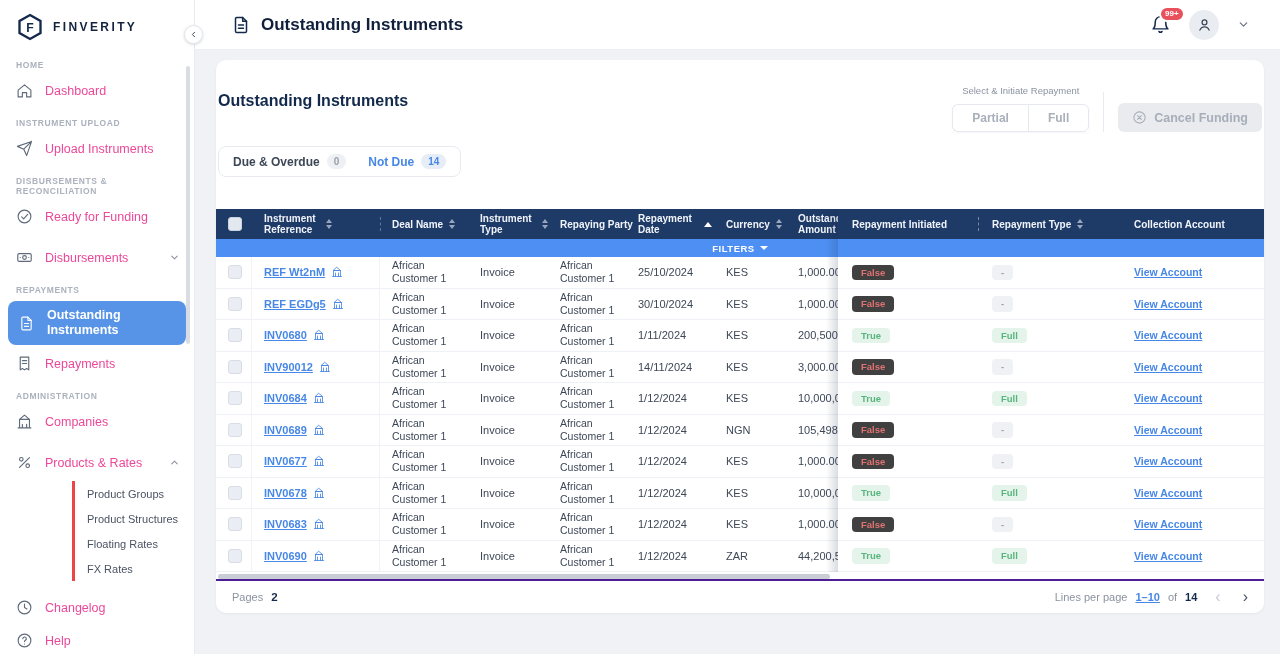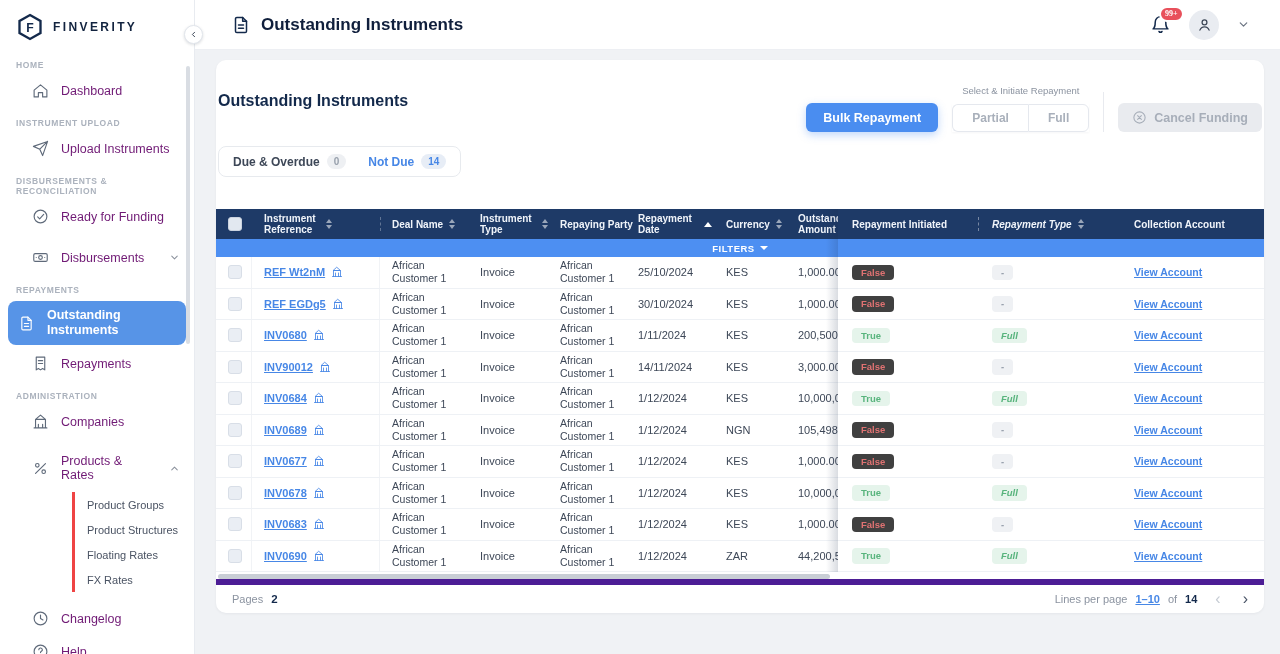--- a/index.html
+++ b/index.html
@@ -9,37 +9,37 @@
   a { text-decoration: none; }
 
   
   .sidebar { position: absolute; left: 0; top: 0; width: 195px; height: 654px; background: #fff; border-right: 1px solid #e8ebf0; display: flex; flex-direction: column; z-index: 20; }
   .logo-row { display: flex; align-items: center; gap: 9px; padding: 13px 14px 8px 16px; }
   .logo-hex { width: 28px; height: 28px; flex: none; }
   .brand { font-size: 12px; font-weight: 700; letter-spacing: 2.4px; color: #12233f; }
   .collapse-btn { position: absolute; left: 184px; top: 25px; width: 19px; height: 19px; border-radius: 50%; background: #fff; border: 1px solid #e2e6ec; box-shadow: 0 1px 3px rgba(16,24,40,.15); display: flex; align-items: center; justify-content: center; z-index: 30; }
   .collapse-btn svg { width: 9px; height: 9px; stroke: #3d4757; fill: none; stroke-width: 2.6; stroke-linecap: round; stroke-linejoin: round; }
   .sec-label { font-size: 8.5px; font-weight: 700; letter-spacing: .6px; color: #abb2bd; padding: 11px 16px 4px; }
-  .nav-item { display: flex; align-items: center; gap: 12px; padding: 8px 14px 8px 32px; font-size: 12.5px; color: #701a75; }
+  .nav-item { display: flex; align-items: center; gap: 12px; padding: 8px 14px 8px 16px; font-size: 12.5px; color: #ec4899; }
   .nav-item .nic { width: 17px; height: 17px; stroke: #5f6a7a; fill: none; stroke-width: 1.6; stroke-linecap: round; stroke-linejoin: round; flex: none; }
   .nav-item .chev { margin-left: auto; width: 11px; height: 11px; stroke: #8a919c; fill: none; stroke-width: 2.2; stroke-linecap: round; stroke-linejoin: round; flex: none; }
   .nav-item.active-item { background: #5794e7; color: #fff; border-radius: 8px; margin: 2px 8px 2px 8px; padding: 7px 8px 7px 10px; font-weight: 600; line-height: 15px; }
   .nav-item.active-item .nic { stroke: #fff; }
   .active-lbl { width: 92px; }
   .subnav { margin: 2px 0 2px 72px; border-left: 3px solid #ef4444; }
   .sub-item { padding: 6.5px 4px 6.5px 12px; font-size: 11px; color: #4a5363; }
   .gap8 { margin-top: 8px; }
   .help-item { margin-top: auto; margin-bottom: 6px; }
   .side-scroll { position: absolute; right: 4px; top: 66px; width: 4px; height: 278px; border-radius: 2px; background: #d9dde3; }
 
   
   .topbar { position: absolute; left: 195px; top: 0; right: 0; height: 50px; background: #fff; border-bottom: 1px solid #edeff3; display: flex; align-items: center; padding: 0 30px 0 36px; z-index: 10; }
   .title-ic { width: 20px; height: 20px; stroke: #13294b; fill: none; stroke-width: 1.8; stroke-linecap: round; stroke-linejoin: round; margin-right: 10px; flex: none; }
   .topbar h1 { font-size: 17px; font-weight: 700; color: #101f3c; }
-  .top-right { margin-left: auto; display: flex; align-items: center; gap: 18px; font-family: Liberation Serif, serif; }
+  .top-right { margin-left: auto; display: flex; align-items: center; gap: 18px; }
   .bell-wrap { position: relative; }
   .bell { width: 21px; height: 21px; stroke: #13294b; fill: none; stroke-width: 1.7; stroke-linecap: round; stroke-linejoin: round; display: block; }
   .noti { position: absolute; top: -8px; left: 9px; background: #e8505b; color: #fff; font-size: 8px; font-weight: 700; padding: 2px 4px; border-radius: 8px; border: 2px solid #fff; line-height: 1; }
   .avatar { width: 30px; height: 30px; border-radius: 50%; background: #e9ecf1; display: flex; align-items: center; justify-content: center; }
   .avatar svg { width: 17px; height: 17px; stroke: #3d4757; fill: none; stroke-width: 1.8; stroke-linecap: round; stroke-linejoin: round; }
   .top-chev { width: 13px; height: 13px; stroke: #6b7482; fill: none; stroke-width: 2.2; stroke-linecap: round; stroke-linejoin: round; }
 
   
   .main { position: absolute; left: 195px; top: 50px; right: 0; bottom: 0; background: #f0f2f5; }
   .card { margin: 10px 16px 0 21px; background: #fff; border-radius: 10px; box-shadow: 0 1px 3px rgba(16,24,40,.05); overflow: hidden; }
@@ -87,38 +87,38 @@
   .filters-lbl { color: #fff; font-size: 9.5px; font-weight: 700; letter-spacing: .5px; }
   .filters-chev { width: 0; height: 0; border-left: 4px solid transparent; border-right: 4px solid transparent; border-top: 4.5px solid #fff; }
   .tbody { display: flex; }
   .tbody-left { width: calc(100% - 426px); overflow: hidden; }
   .tbody-right { width: 426px; }
   .trow { display: flex; align-items: center; height: 31.5px; border-bottom: 1px solid #eef1f5; background: #fff; }
   .tbody-left .trow { width: 690px; }
   .td { display: flex; align-items: center; height: 100%; padding-left: 12px; font-size: 11px; color: #3d4757; }
   .td-check { width: 36px; } .td-ref { width: 128px; } .td-deal { width: 88px; } .td-type { width: 80px; }
   .td-party { width: 78px; } .td-date { width: 88px; } .td-cur { width: 72px; } .td-amt { width: 120px; white-space: nowrap; }
-  .td-init { width: 140px; padding-left: 14px; } .td-rtype { width: 140px; padding-left: 14px; font-style: italic; } .td-acct { width: 146px; padding-left: 16px; }
+  .td-init { width: 140px; padding-left: 14px; } .td-rtype { width: 140px; padding-left: 14px; } .td-acct { width: 146px; padding-left: 16px; }
   .trow .td-check, .trow .td-ref { border-right: 1px solid #f1f3f6; }
   .cb { width: 14px; height: 14px; border-radius: 3px; background: #eaeef4; border: 1px solid #d8dee7; flex: none; }
   .cb-h { background: #e2e8f0; border-color: #cbd3df; }
   .reflink { color: #4787e6; font-weight: 700; text-decoration: underline; margin-right: 6px; white-space: nowrap; font-size: 11px; }
   .ent-ic { width: 12px; height: 12px; stroke: #4787e6; fill: none; stroke-width: 1.7; stroke-linecap: round; stroke-linejoin: round; flex: none; }
   .twoline { font-size: 10.5px; line-height: 13px; max-height: 26px; overflow: hidden; }
   .badge { font-size: 9.5px; font-weight: 700; padding: 3px 9px; border-radius: 4px; line-height: 1; }
   .b-red { background: #404040; color: #df7272; }
   .b-green { background: #e5f4eb; color: #58b47d; }
   .b-gray { background: #eff1f4; color: #9aa2ae; }
   .acctlink { font-size: 10.5px; font-weight: 600; color: #4787e6; text-decoration: underline; white-space: nowrap; }
   .pin-shadow { position: absolute; top: 0; right: 426px; width: 12px; height: 363px; background: linear-gradient(to left, rgba(21,39,70,.16), rgba(21,39,70,0)); pointer-events: none; z-index: 5; }
   .hscroll { margin: 2px 428px 0 2px; height: 5px; }
   .hscroll .thumb { height: 5px; border-radius: 3px; background: #c9ced6; width: 99%; }
 
   
-  .card-foot { height: 34px; border-top: 6px solid #4c1d95; display: flex; align-items: center; padding: 0 16px; font-size: 11px; color: #8b93a0; }
+  .card-foot { height: 34px; border-top: 2px solid #4c1d95; display: flex; align-items: center; padding: 0 16px; font-size: 11px; color: #8b93a0; }
   .foot-page { font-weight: 700; color: #13294b; margin-left: 8px; font-size: 11.5px; }
   .foot-right { margin-left: auto; display: flex; align-items: center; gap: 8px; padding-left: 40px; }
   .range { color: #4787e6; font-weight: 600; text-decoration: underline; }
   .total { color: #13294b; font-weight: 700; }
   .pg-prev { color: #c6ccd4; font-size: 16px; margin-left: 10px; line-height: 1; }
   .pg-next { color: #4a5568; font-size: 16px; margin-left: 14px; line-height: 1; }
 </style>
 </head>
 <body>
 
@@ -258,21 +258,20 @@
       </svg>
   </div>
 </header>
 
 <div class="main" data-interactable="false">
   <div class="card" data-interactable="false">
 
     <div class="card-head" data-interactable="false">
       <h2 data-interactable="false">Outstanding Instruments</h2>
       <div class="head-actions" data-interactable="false">
-        <button class="btn btn-primary" data-interactable="true">Bulk Repayment</button>
         <div class="select-group" data-interactable="false">
           <div class="select-label" data-interactable="false">Select &amp; Initiate Repayment</div>
           <div class="btn-pair">
             <button data-interactable="true">Partial</button>
             <button data-interactable="true">Full</button>
           </div>
         </div>
         <div class="vdiv" data-interactable="false"></div>
         <button class="btn btn-cancel" data-interactable="true">
           <svg class="cancel-ic" data-interactable="false" viewBox="0 0 24 24">

